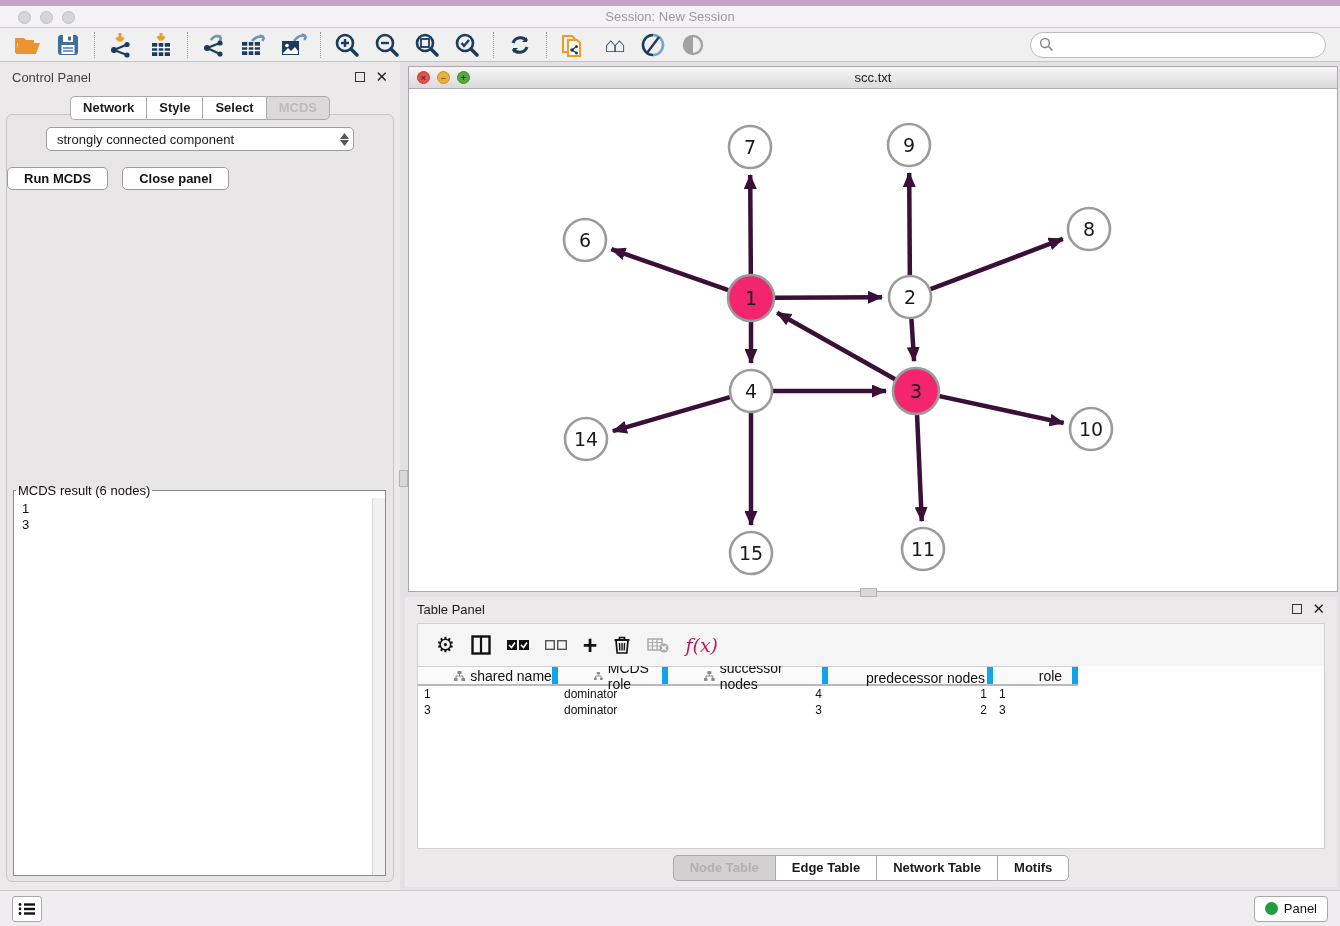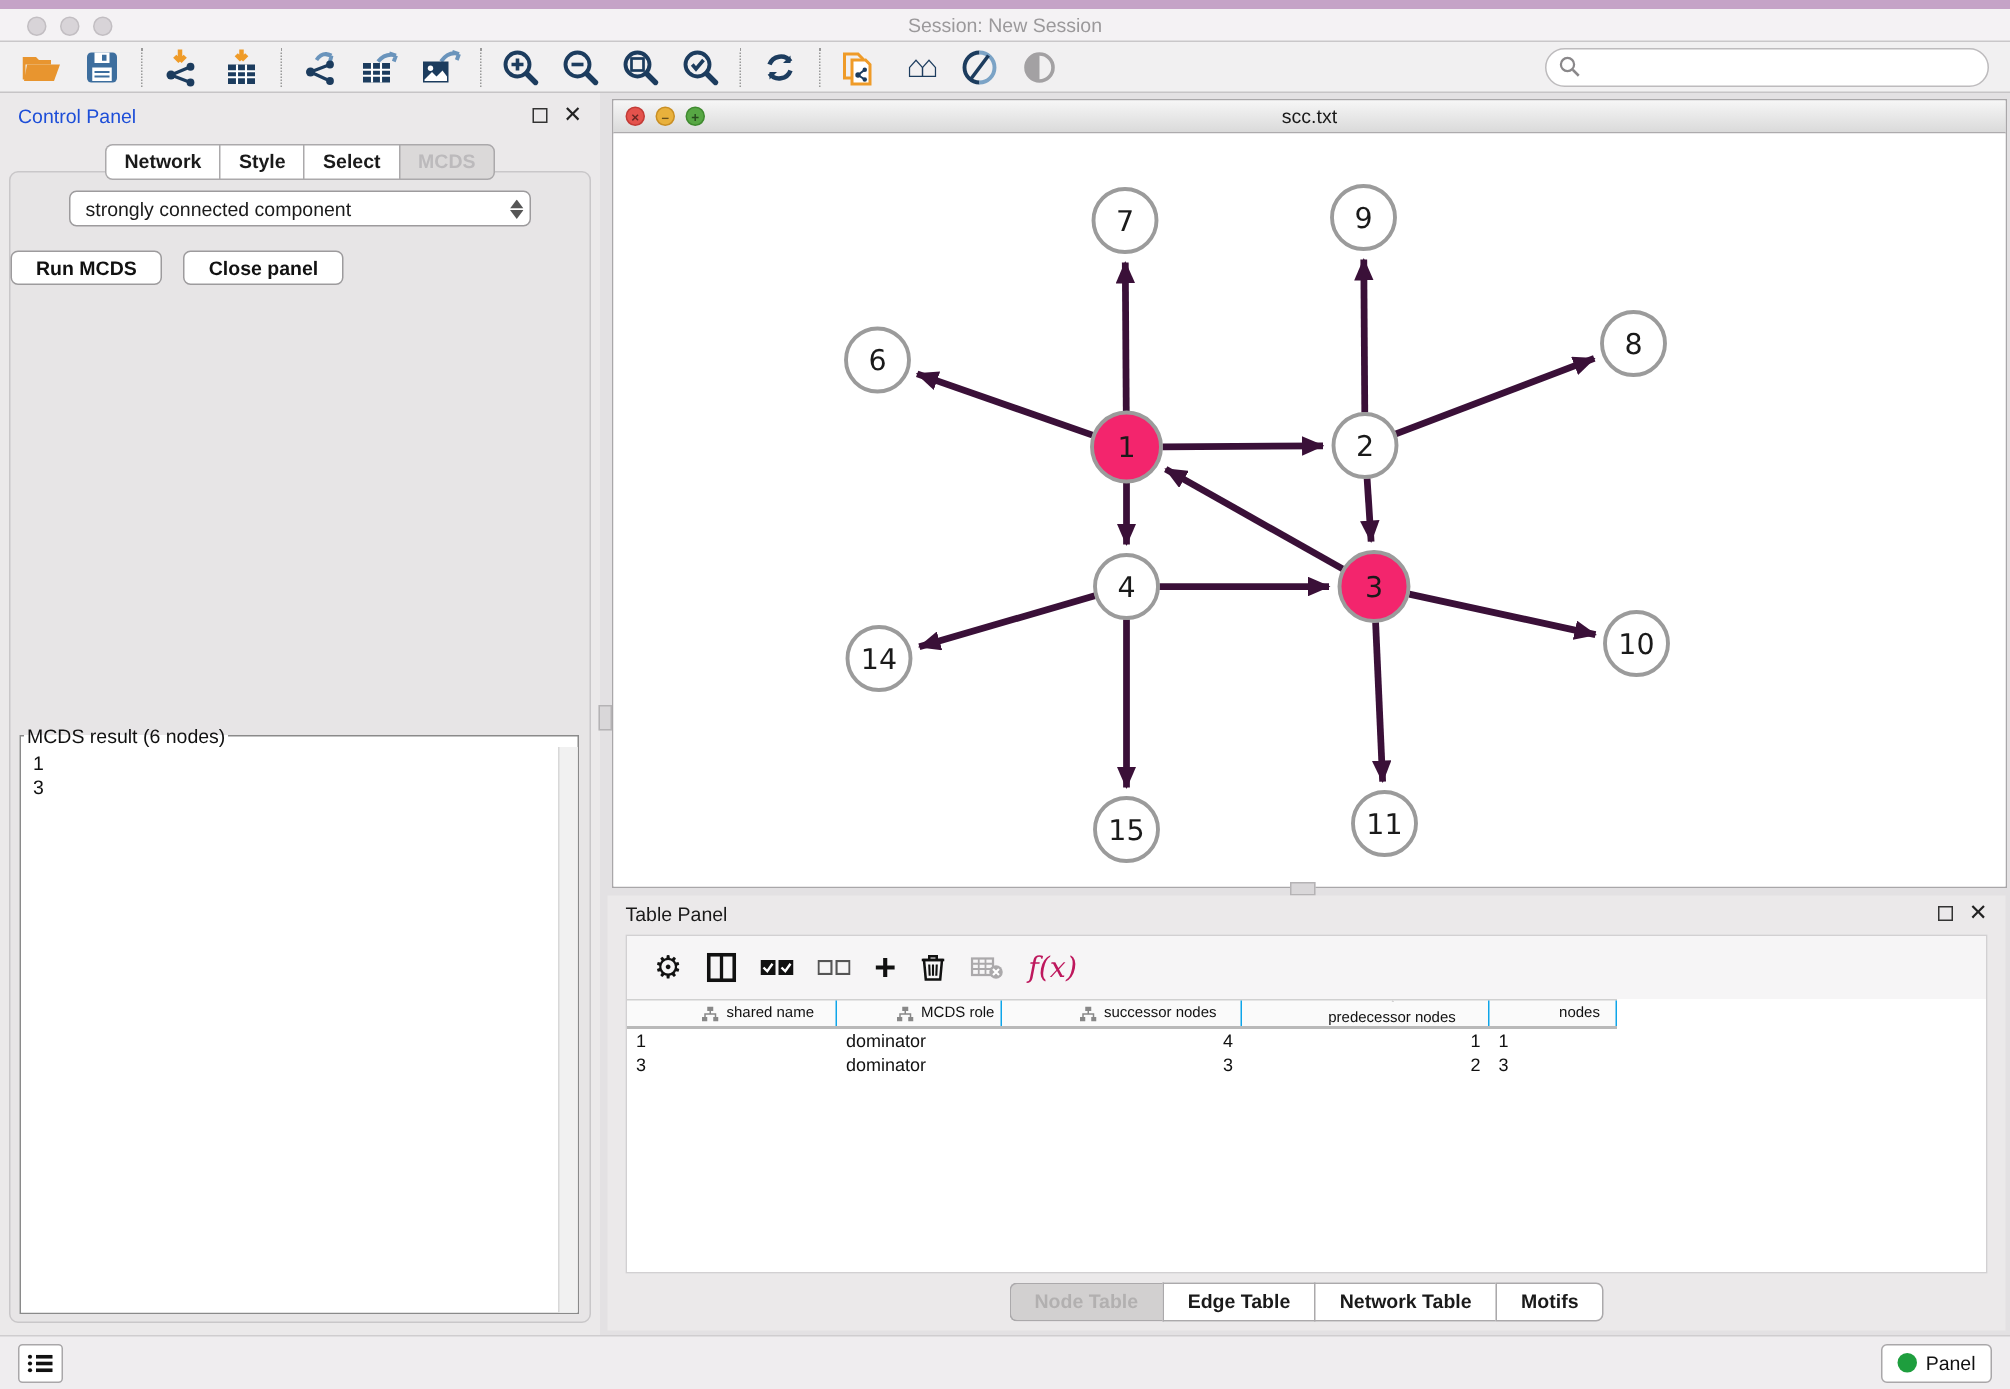--- a/index.html
+++ b/index.html
@@ -20,21 +20,21 @@
   .tbtn { width:40px; height:32px; display:flex; align-items:center; justify-content:center; cursor:default; }
   .tsep { width:1px; height:26px; border-left:1px dotted #9a9a9a; margin:0 6px; }
   .houses { font-size:21px; letter-spacing:-4px; color:#1C3C5E; font-weight:bold; }
   .searchbox { margin-left:auto; margin-right:6px; width:296px; height:26px; background:#fff;
     border:1px solid #BDBBBD; border-radius:13px; display:flex; align-items:center; padding-left:8px; gap:4px; }
   .searchbox input { border:none; outline:none; flex:1; height:20px; font-size:13px; background:transparent; }
 
   
   .control-panel { position:absolute; left:0; top:62px; width:400px; height:828px; background:#EBE9EA; }
   .cp-header { height:30px; display:flex; align-items:center; padding:0 12px; }
-  .cp-header .ph-title { font-size:13px; color:#1d4ed8; }
+  .cp-header .ph-title { font-size:13px; color:#404040; }
   .ph-icons { margin-left:auto; display:flex; align-items:center; gap:10px; }
   .float-ic { width:10px; height:10px; border:1.5px solid #333; background:transparent; }
   .close-ic { font-size:15px; font-weight:bold; color:#222; line-height:10px; }
   .cp-tabs { display:flex; justify-content:center; margin-top:4px; position:relative; z-index:2; }
   .tab { border:1px solid #ABA9AB; background:#fff; padding:3px 12px 4px; font-size:13px; font-weight:bold;
     border-right-width:0; }
   .tab:first-child { border-top-left-radius:5px; border-bottom-left-radius:5px; }
   .tab:last-child { border-right-width:1px; border-top-right-radius:5px; border-bottom-right-radius:5px; }
   .tab.sel { background:#DBD9D9; color:#BCBABC; }
   .cp-body { position:absolute; left:6px; right:6px; top:46px; bottom:8px;
@@ -72,22 +72,22 @@
   .table-panel { position:absolute; left:405px; top:597px; width:932px; height:290px; background:#EBE9EA; }
   .tp-header { height:24px; display:flex; align-items:center; padding:0 12px; }
   .tp-content { position:absolute; left:12px; right:12px; top:26px; bottom:38px; background:#FBFBFB; border:1px solid #D2D0D2; }
   .tp-toolbar { height:42px; display:flex; align-items:center; gap:16px; padding-left:18px; background:#F6F5F6; }
   .tp-ic { display:flex; align-items:center; justify-content:center; height:30px; }
   .gear { font-size:21px; color:#111; font-family:"DejaVu Sans",sans-serif; }
   .plus { font-size:25px; font-weight:900; color:#111; line-height:20px; }
   .fx { font-family:"DejaVu Serif",serif; font-style:italic; font-size:19px; color:#be185d; }
   .tbl { position:absolute; left:0; right:0; top:42px; bottom:0; background:#fff; overflow:hidden; }
   .tbl-head { display:flex; height:20px; border-top:1px solid #D0D0D0; border-bottom:2px solid #B9B9B9; background:#FAFAFA; }
-  .th { display:flex; align-items:center; justify-content:center; gap:5px; font-size:10px; color:#111;
-    border-right:1px solid #0ea5e9; height:100%;padding-left:36px; }
+  .th { display:flex; align-items:center; justify-content:center; gap:5px; font-size:14px; color:#111;
+    border-right:6px solid #0ea5e9; height:100%;padding-left:36px; }
   .tbl-row { display:flex; height:16px; }
   .td { font-size:12px; color:#111; padding:1px 6px 0; white-space:nowrap; overflow:hidden; }
   .td.r { text-align:right; }
   .tp-tabs { position:absolute; left:0; right:0; bottom:6px; display:flex; justify-content:center; }
   .tp-tabs .tab { padding:4px 16px 5px; }
   .tp-tabs .tab.sel { background:#D2D0D0; color:#B2B0B0; }
   .tp-ph-icons { margin-left:auto; display:flex; align-items:center; gap:10px; }
 
   
   .statusbar { position:absolute; left:0; top:890px; width:1340px; height:36px; background:#EFEDEF; border-top:1px solid #CFCDCF;
@@ -455,21 +455,21 @@
           <div class="th" style="width: 165px; flex-direction: column;">
             <svg width="11" height="10" viewBox="0 0 11 10">
               <rect x="3.5" y="0" width="4" height="3" fill="#888"></rect>
               <rect x="0" y="7" width="3.5" height="3" fill="#888"></rect>
               <rect x="7.5" y="7" width="3.5" height="3" fill="#888"></rect>
               <path d="M5.5 3 v2 M2 7 v-2 h7 v2" stroke="#888" fill="none" stroke-width="1"></path>
             </svg>
             <span>predecessor nodes</span>
           </div>
           <div class="th" style="width: 85px;">
-            <span>nodes</span>
+            <span>role</span>
           </div>
         </div>
       <div id="tbl-body">
           <div class="tbl-row">
             <div class="td" style="width: 140px;">1</div>
             <div class="td" style="width: 110px;">dominator</div>
             <div class="td r" style="width: 160px;">4</div>
             <div class="td r" style="width: 165px;">1</div>
             <div class="td" style="width: 85px;">1</div>
           </div>

